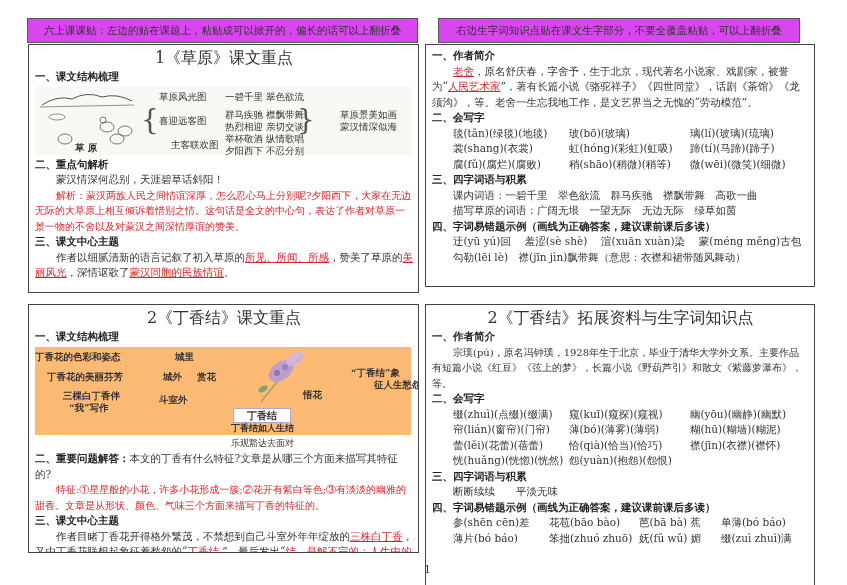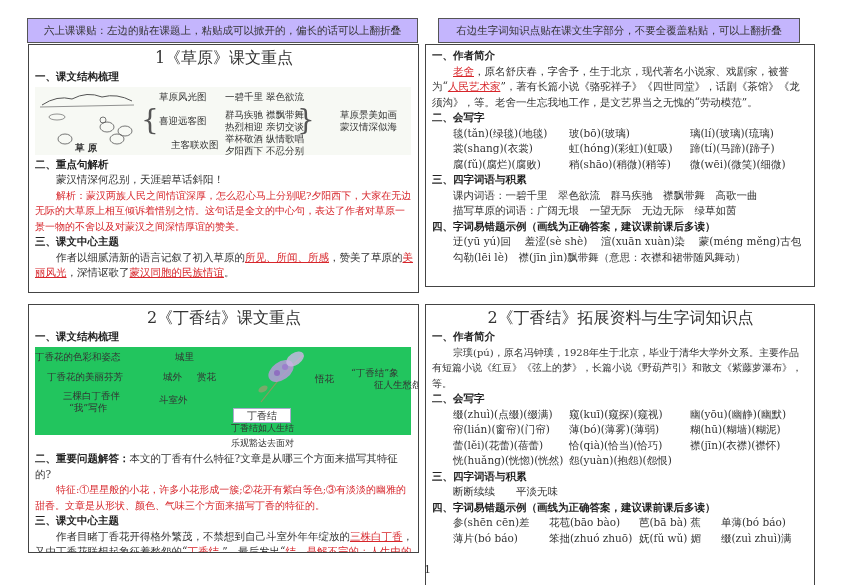--- a/index.html
+++ b/index.html
@@ -1,18 +1,18 @@
 <!DOCTYPE html>
 <html><head>
 <meta charset="utf-8">
 <style>
   * { box-sizing: border-box; margin: 0; padding: 0; }
   html, body { width: 847px; height: 585px; background: #ffffff; overflow: hidden; }
   body { position: relative; font-family: "DejaVu Serif", "Liberation Serif", serif; color: #333; }
-  .hdr-box { position: absolute; border: 1px solid #555; background: #c4b5fd; font-size: 10.5px; text-align: center; line-height: 23px; color: #333; white-space: nowrap; overflow: hidden; }
+  .hdr-box { position: absolute; border: 1px solid #555; background: #d946ef; font-size: 10.5px; text-align: center; line-height: 23px; color: #333; white-space: nowrap; overflow: hidden; }
   .panel { position: absolute; border: 1.5px solid #444; background: #fff; padding: 3px 5px 0 6px; overflow: hidden; }
   .ptitle { text-align: center; font-size: 16px; line-height: 20px; color: #333; margin-bottom: 1px; }
   .sec { font-family: "DejaVu Sans", "Liberation Sans", sans-serif; font-weight: bold; font-size: 10.5px; line-height: 15.5px; color: #222; }
   .p { font-size: 10.5px; line-height: 15.5px; color: #333; }
   .ind { text-indent: 21px; }
   .red { color: #d7262b; }
   .ured { color: #d7262b; text-decoration: underline; }
   .row { display: flex; font-size: 10.5px; line-height: 15.5px; padding-left: 21px; color: #333; white-space: nowrap; }
   .row span { display: inline-block; }
   .c1 { width: 117px; } .c2 { width: 122px; } .c3 { width: 120px; }
@@ -57,40 +57,40 @@
   <div class="sec">二、重点句解析</div>
   <div class="p ind">蒙汉情深何忍别，天涯碧草话斜阳！</div>
   <div class="p ind red" style="font-size:10px;">解析：蒙汉两族人民之间情谊深厚，怎么忍心马上分别呢?夕阳西下，大家在无边无际的大草原上相互倾诉着惜别之情。这句话是全文的中心句，表达了作者对草原一景一物的不舍以及对蒙汉之间深情厚谊的赞美。</div>
   <div class="sec">三、课文中心主题</div>
   <div class="p ind"><span>作者以细腻清新的语言记叙了初入草原的</span><span class="ured">所见、所闻、所感</span><span>，赞美了草原的</span><span class="ured">美丽风光</span><span>，深情讴歌了</span><span class="ured">蒙汉同胞的民族情谊</span><span>。</span></div>
 </div>
 
 <div class="panel" style="left:28px; top:304px; width:391px; height:249px;">
   <div class="ptitle">2《丁香结》课文重点</div>
   <div class="sec">一、课文结构梳理</div>
-  <div class="diagram" style="height:88px; background:#22c55e;">
+  <div class="diagram" style="height:88px; background:#fdba74;font-weight:bold;">
     <div class="hand" style="left:0; top:4px;">丁香花的色彩和姿态</div>
     <div class="hand" style="left:12px; top:24px;">丁香花的美丽芬芳</div>
     <div class="hand" style="left:28px; top:43px;">三棵白丁香伴</div>
     <div class="hand" style="left:34px; top:55px;">“我”写作</div>
     <div class="hand" style="left:140px; top:4px;">城里</div>
     <div class="hand" style="left:128px; top:24px;">城外</div>
     <div class="hand" style="left:124px; top:47px;">斗室外</div>
     <div class="hand" style="left:162px; top:24px;">赏花</div>
     <svg width="80" height="58" style="position:absolute;left:206px;top:0;">
       <path d="M20 55 L40 30 L62 8" stroke="#8a9a60" stroke-width="1.2" fill="none"></path>
       <ellipse cx="22" cy="42" rx="5" ry="3" fill="#7aaa6a" transform="rotate(-30 22 42)"></ellipse>
       <ellipse cx="40" cy="24" rx="14" ry="9" fill="#b59ad8" opacity="0.85" transform="rotate(-35 40 24)"></ellipse>
       <ellipse cx="54" cy="12" rx="10" ry="6" fill="#cdb6e6" opacity="0.8" transform="rotate(-35 54 12)"></ellipse>
       <circle cx="36" cy="26" r="3" fill="#8f6fc0"></circle>
       <circle cx="44" cy="20" r="3" fill="#9c7fcc"></circle>
     </svg>
     <div class="hand" style="left:198px; top:61px; width:58px; height:15px; border:1px solid #aac; background:#fff; font-family:'DejaVu Sans',sans-serif; font-size:10px; text-align:center; line-height:13px;">丁香结</div>
     <div class="hand" style="left:196px; top:76px; font-size:9px; line-height:10px;">丁香结如人生结</div>
-    <div class="hand" style="left:268px; top:26px;margin-left:12px;">悟花</div>
+    <div class="hand" style="left:268px; top:42px;">悟花</div>
     <div class="hand" style="left:316px; top:20px;">“丁香结”象</div>
     <div class="hand" style="left:339px; top:32px;">征人生愁怨</div>
   </div>
   <div class="p" style="margin-top:-2px;"><span style="margin-left:196px; font-size:9px;">乐观豁达去面对</span></div>
   <div class="p"><span class="sec">二、重要问题解答：</span><span>本文的丁香有什么特征?文章是从哪三个方面来描写其特征的?</span></div>
   <div class="p ind red" style="font-size:10px;">特征:①星星般的小花，许多小花形成一簇;②花开有紫白等色;③有淡淡的幽雅的甜香。文章是从形状、颜色、气味三个方面来描写丁香的特征的。</div>
   <div class="sec">三、课文中心主题</div>
   <div class="p ind"><span>作者目睹丁香花开得格外繁茂，不禁想到自己斗室外年年绽放的</span><span class="ured">三株白丁香</span><span>，又由丁香花联想起象征着愁怨的“</span><span class="ured">丁香结</span><span> ”。最后发出“</span><span class="ured">结，是解不完的；人生中的问题也是解不完的，不然，岂不太平淡无味了吗</span></div>
 </div>
 

